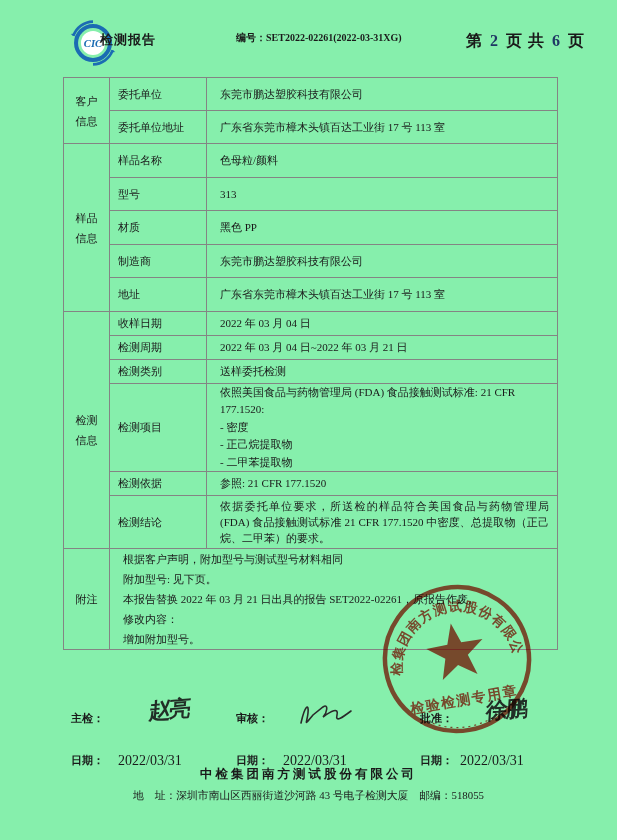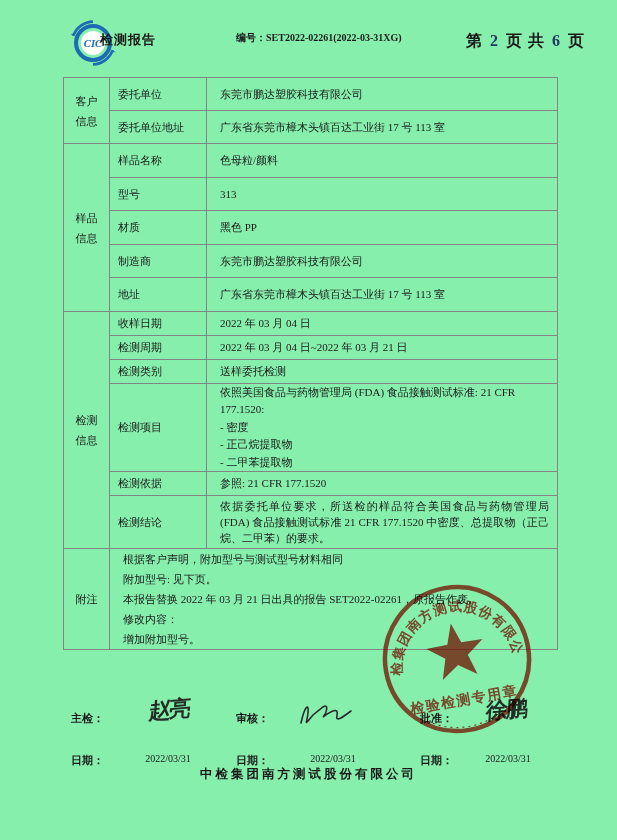--- a/index.html
+++ b/index.html
@@ -31,21 +31,21 @@
   td.items-val div { line-height:17.4px; }
   td.concl-val { line-height:16px; text-align:justify; padding-top:2px; padding-bottom:2px; }
   td.notes-val { vertical-align:middle; }
   td.notes-val div { line-height:20px; }
 
   
   .sign-block { position:absolute; left:63px; top:683px; width:494px; height:80px; font-size:11px; }
   .sig-col { position:absolute; top:8px; width:164px; height:80px; }
   .sig-col .role { position:absolute; left:8px; top:20px; font-weight:bold; }
   .sig-col .date-lbl { position:absolute; left:8px; top:62px; font-weight:bold; }
-  .sig-col .date-val { position:absolute; left:55px; top:62px; width:100px; text-align:center; font-size:10px; }
+  .sig-col .date-val { position:absolute; left:55px; top:62px; width:100px; text-align:left; font-size:14px; }
   .sig-name {
     position:absolute; left:52px; top:4px; width:108px; text-align:center;
     font-family:"DejaVu Sans",sans-serif; font-weight:bold; font-size:22px; color:#141414;
     transform:rotate(-5deg) skewX(-9deg); opacity:.88; letter-spacing:-2px;
   }
   .sig-scribble { position:absolute; left:65px; top:6px; }
 
   
   .stamp {
     position:absolute; left:376px; top:578px; width:162px; height:162px;
@@ -205,15 +205,18 @@
         <textPath href="#ringArc" startOffset="50%" text-anchor="middle">中检集团南方测试股份有限公司</textPath>
       </text>
       <polygon fill="#dd3a2c" transform="translate(0,-6)" points="0,-30 7.05,-9.71 28.53,-9.27 11.41,3.71 17.63,24.27 0,12 -17.63,24.27 -11.41,3.71 -28.53,-9.27 -7.05,-9.71"></polygon>
       <text x="0" y="46" text-anchor="middle" font-size="14" font-weight="bold" fill="#dd3a2c" letter-spacing="1.5" font-family="'Liberation Serif',serif">检验检测专用章</text>
       <path d="M -40 56 A 70 70 0 0 0 40 56" fill="none" stroke="#dd3a2c" stroke-width="1.2" stroke-dasharray="2 4"></path>
     </g>
   </svg>
 
   <div class="footer">
     <div class="f-company">中检集团南方测试股份有限公司</div>
+    <div class="f-line">
+      <span>地　址：</span><span>深圳市南山区西丽街道沙河路 43 号电子检测大厦</span>　<span>邮编：</span><span>518055</span>
+    </div>
   </div>
 
 </div>
 
 </body></html>

